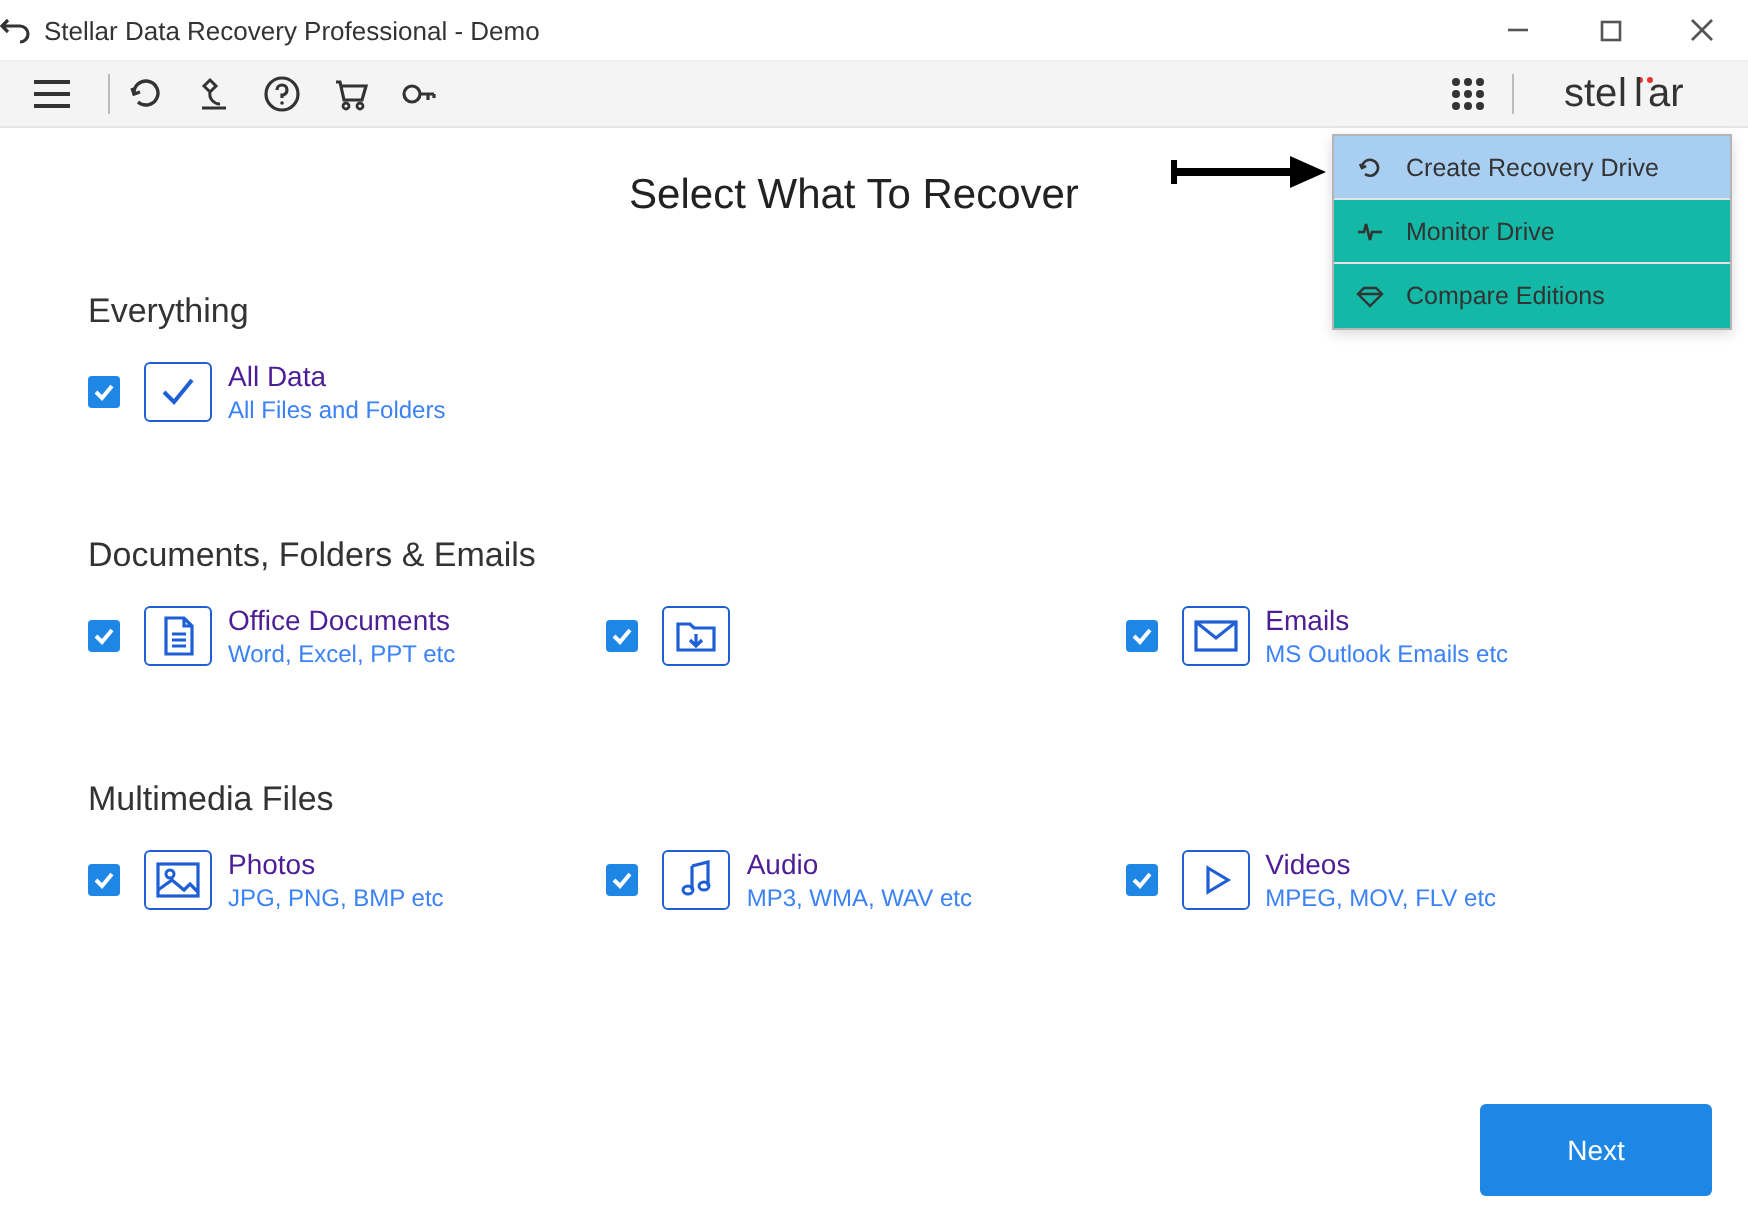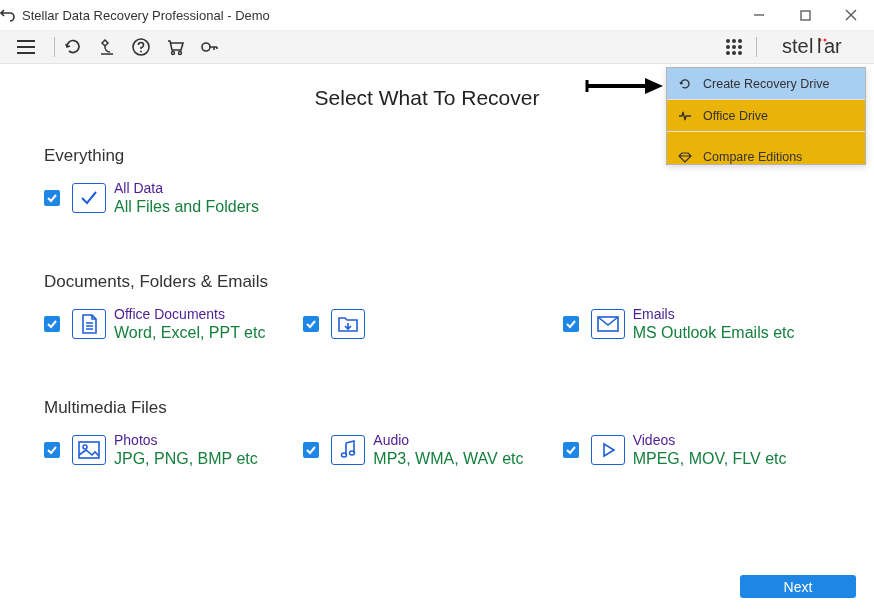--- a/index.html
+++ b/index.html
@@ -14,41 +14,41 @@
 .toolbar { height: 34px; background: #f4f4f4; border-top: 1px solid #eee; border-bottom: 1px solid #e5e5e5; display: flex; align-items: center; padding: 0 14px; }
 .toolbar .tsep { width:1px; height:20px; background:#bbb; margin:0 6px; }
 .toolbar .ticon { width:24px; height:24px; display:flex; align-items:center; justify-content:center; margin-right:10px; color:#333; cursor:pointer; }
 .toolbar .right { margin-left:auto; display:flex; align-items:center; }
 
 .content { padding: 22px 64px 0 44px; position: relative; }
 .page-title { font-size: 21px; text-align: center; margin-bottom: 36px; font-weight:400; color:#222; }
 
 .arrow { position:absolute; left:585px; top:12px; }
 
-.dropdown { position:absolute; left:666px; top:3px; width:200px; border:1px solid #b5b5b5; background:#eab308; box-shadow:0 2px 6px rgba(0,0,0,.15); z-index:5; }
+.dropdown { position:absolute; left:666px; top:3px; width:200px; border:1px solid #b5b5b5; background:#14b8a6; box-shadow:0 2px 6px rgba(0,0,0,.15); z-index:5; }
 .dropdown .ditem { height:32px; display:flex; align-items:center; padding:0 10px; font-size:12.5px; color:#333; border-bottom:1px solid #e2e2e2; gap:10px; cursor:pointer; }
-.dropdown .ditem:last-child { border-bottom:none;align-items:flex-end; }
+.dropdown .ditem:last-child { border-bottom:none; }
 .dropdown .ditem.sel { background:#a8cef2; }
 .dropdown .dicon { width:16px; display:flex; justify-content:center; }
 
 .section-heading { font-size:17px; color:#333; margin-bottom:14px; font-weight:400; }
 .section { margin-bottom:56px; }
 
 .grid3 { display:flex; gap:12px; }
 .grid3 .cell { width:264px; }
 
 .item { display:flex; align-items:center; gap:8px; }
 .chk { width:16px; height:16px; background:#1e87e5; border-radius:2px; display:flex; align-items:center; justify-content:center; flex-shrink:0; cursor:pointer; }
 .chk svg { stroke:#fff; }
 .iconbox { width:34px; height:30px; border:1.8px solid #1e5fd6; border-radius:3px; display:flex; align-items:center; justify-content:center; margin-left:4px; flex-shrink:0; }
 .iconbox svg { stroke:#1e5fd6; fill:none; }
 .itext .ititle { font-size:14px; color:#4c1d95; }
-.itext .isub { font-size:16px; color:#15803d; margin-top:2px; }
-
-.next-btn { position:absolute; right:18px; bottom:16px; width:116px; height:23px; background:#1e87e5; color:#fff; border:none; border-radius:3px; font-size:14px; cursor:pointer;margin-left:24px; }
+.itext .isub { font-size:12px; color:#3b82f6; margin-top:2px; }
+
+.next-btn { position:absolute; right:18px; bottom:16px; width:116px; height:46px; background:#1e87e5; color:#fff; border:none; border-radius:3px; font-size:14px; cursor:pointer;margin-left:24px; }
 
 svg { display:block; }
 </style>
 </head>
 <body>
 
 <div class="titlebar">
   <div class="title-text">
     <span>
       <svg width="16" height="14" viewBox="0 0 16 14">
@@ -166,21 +166,21 @@
           </svg>
         </span>
       <span>Create Recovery Drive</span>
     </div>
     <div class="ditem">
       <span class="dicon">
           <svg width="14" height="14" viewBox="0 0 14 14">
             <path d="M1 7 H4 L5 3 L7 11 L8 7 H13" fill="none" stroke="#333" stroke-width="1.3"></path>
           </svg>
         </span>
-      <span>Office Drive</span>
+      <span>Monitor Drive</span>
     </div>
     <div class="ditem">
       <span class="dicon">
           <svg width="14" height="14" viewBox="0 0 14 14">
             <path d="M4 3 L10 3 L13 6 L7 12 L1 6 Z M1 6 H13" fill="none" stroke="#333" stroke-width="1.2"></path>
           </svg>
         </span>
       <span>Compare Editions</span>
     </div>
   </div>

